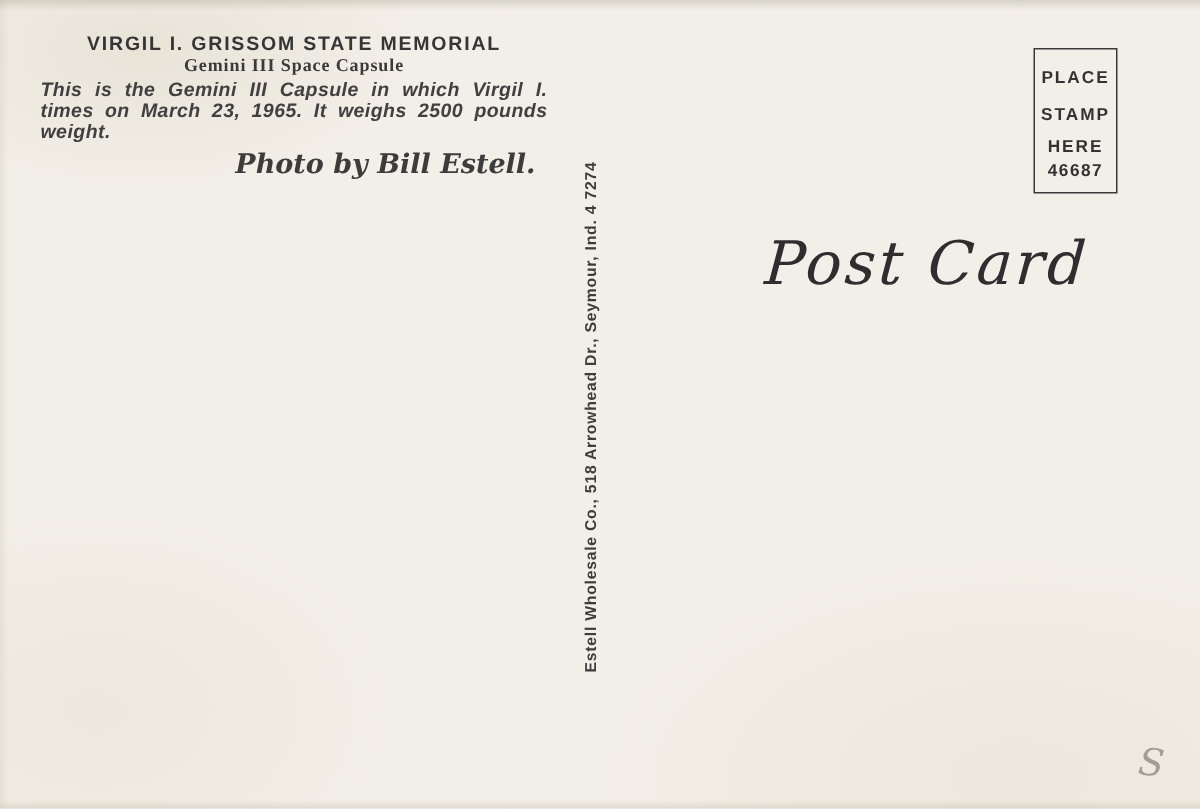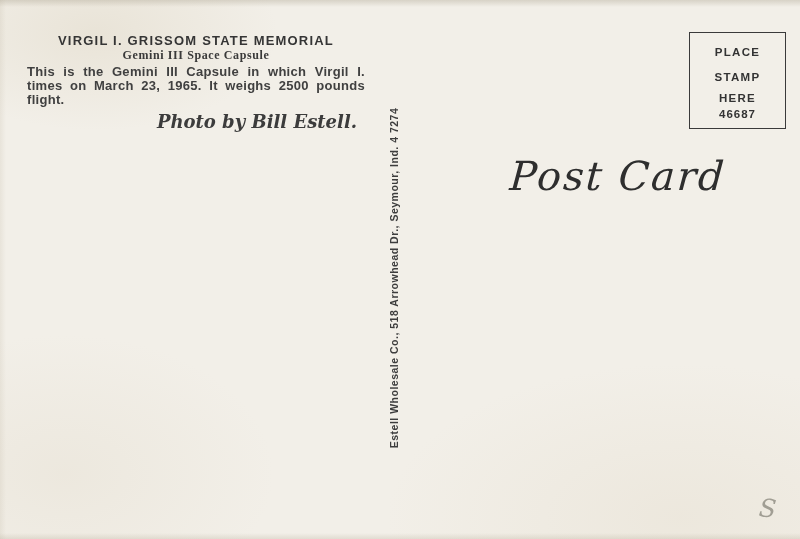--- a/index.html
+++ b/index.html
@@ -26,21 +26,20 @@
       #f2efe8;
     color: #383838;
   }
 
   
   .message-block {
     position: absolute;
     left: 27px;
     top: 21px;
     width: 338px;
-    margin-top: 12px;
   }
   .title {
     font-size: 13px;
     font-weight: bold;
     letter-spacing: 1.2px;
     text-align: center;
     color: #353535;
     line-height: 15px;
     white-space: nowrap;
   }
@@ -58,20 +57,21 @@
   }
   .para-line {
     font-size: 13px;
     font-weight: bold;
     letter-spacing: 0.3px;
     line-height: 14.2px;
     color: #404040;
     text-align: justify;
     text-align-last: justify;
     white-space: normal;
+    font-style: italic;
   }
   .para-line.last {
     text-align-last: left;
   }
   .photo-credit {
     margin-top: 3px;
     padding-right: 8px;
     text-align: right;
     font-family: "DejaVu Serif", serif;
     font-style: italic;
@@ -94,21 +94,21 @@
     white-space: nowrap;
     text-align: center;
     color: #3d3d3d;
   }
 
   
   .stamp-box {
     position: absolute;
     left: 689px;
     top: 32px;
-    width: 97px;
+    width: 56px;
     height: 97px;
     border: 1.5px solid #3a3a3a;
     box-sizing: border-box;
     display: flex;
     flex-direction: column;
     align-items: center;
     font-size: 11.5px;
     font-weight: bold;
     letter-spacing: 1.3px;
     color: #333333;
@@ -150,21 +150,21 @@
 
 <div class="postcard">
 
   <div class="message-block">
     <div class="title">VIRGIL I. GRISSOM STATE MEMORIAL</div>
     <div class="subtitle">Gemini III Space Capsule</div>
 
     <div class="paragraph">
       <div class="para-line">This is the Gemini III Capsule in which Virgil I.</div>
       <div class="para-line">times on March 23, 1965. It weighs 2500 pounds</div>
-      <div class="para-line last">flight.</div>
+      <div class="para-line last">weight.</div>
     </div>
 
     <div class="photo-credit">Photo by Bill Estell.</div>
   </div>
 
   <div class="publisher-imprint">Estell Wholesale Co., 518 Arrowhead Dr., Seymour, Ind. 4 7274</div>
 
   <div class="stamp-box">
     <div class="stamp-line l0">PLACE</div>
     <div class="stamp-line l1">STAMP</div>

